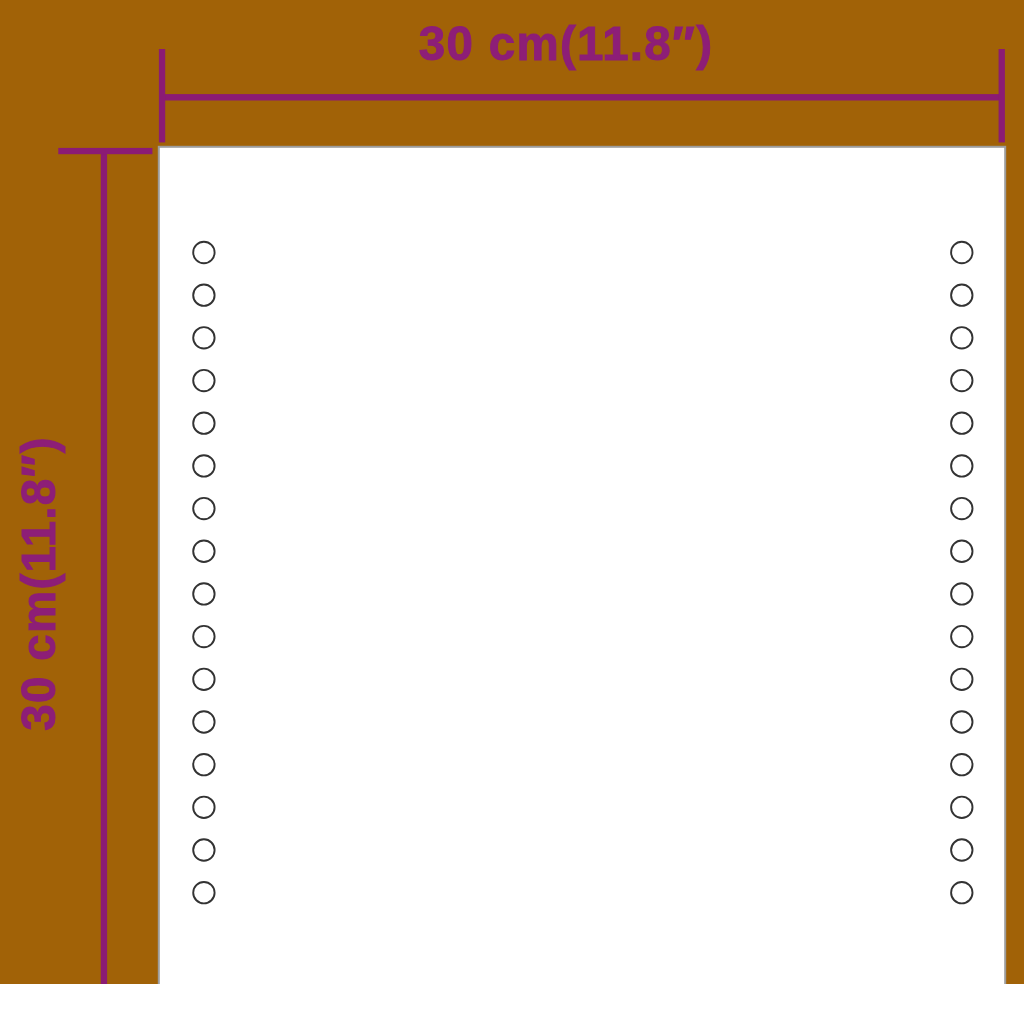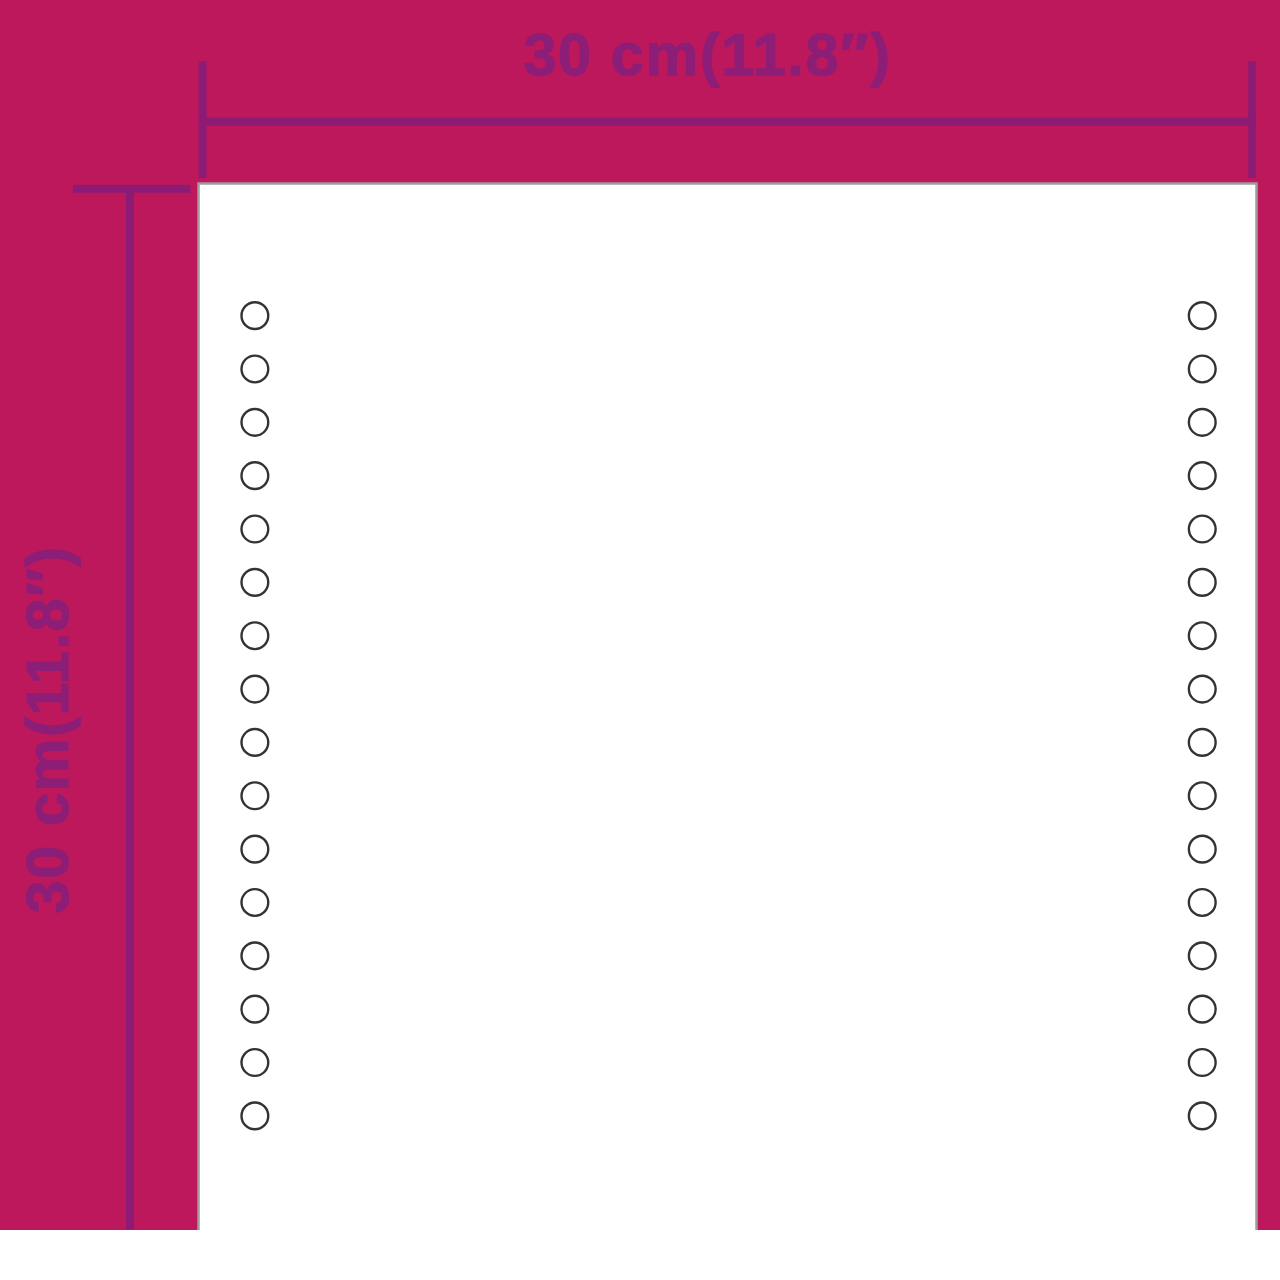--- a/index.html
+++ b/index.html
@@ -1,16 +1,16 @@
 <!DOCTYPE html>
 <html><head>
 <meta charset="utf-8">
 <style>
   html,body{margin:0;padding:0;background:#ffffff;}
-  #stage{position:relative;width:1024px;height:984px;background:#be185d;overflow:hidden;text-align:center;}
+  #stage{position:relative;width:1024px;height:984px;background:#a16207;overflow:hidden;text-align:center;}
   svg{display:block;}
   text{font-family:"Liberation Sans", sans-serif;font-weight:bold;fill:#8d1e77;}
 </style>
 </head>
 <body>
 <div id="stage">
 <svg width="1024" height="1024" viewBox="0 0 1024 1024">
 
   <rect x="158.8" y="146.8" width="846.4" height="846.8" fill="#ffffff" stroke="#9d9d9d" stroke-width="2"></rect>
 

